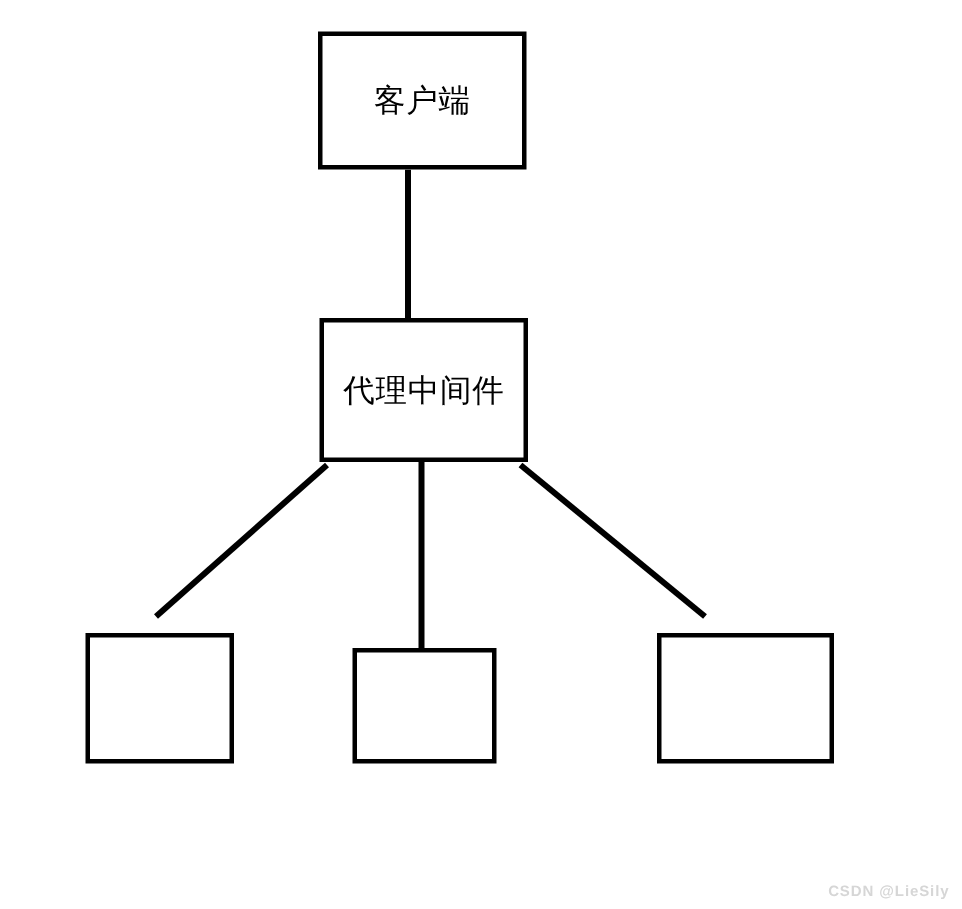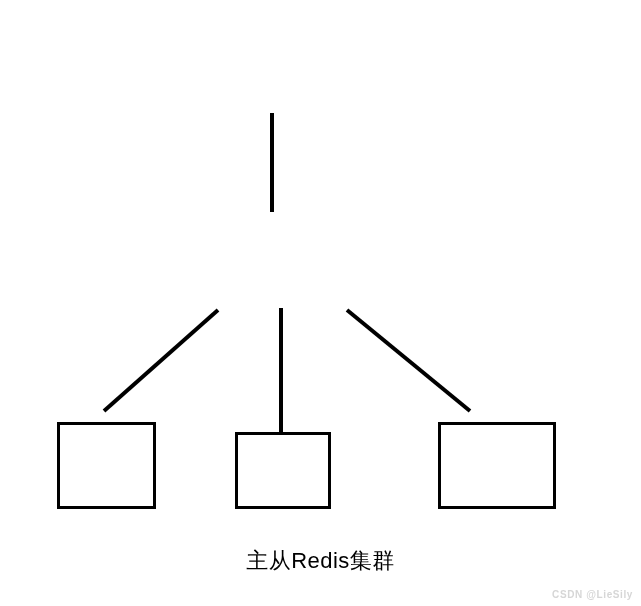--- a/index.html
+++ b/index.html
@@ -100,31 +100,36 @@
 
 <div id="canvas">
 
   <svg id="edges" viewBox="0 0 641 606" width="641" height="606" xmlns="http://www.w3.org/2000/svg">
     <line x1="272" y1="113" x2="272" y2="212" stroke="#000000" stroke-width="4"></line>
     <line x1="218" y1="310" x2="104" y2="411" stroke="#000000" stroke-width="4"></line>
     <line x1="281" y1="308" x2="281" y2="432" stroke="#000000" stroke-width="4"></line>
     <line x1="347" y1="310" x2="470" y2="411" stroke="#000000" stroke-width="4"></line>
   </svg>
 
+  <div class="node" id="node-client">
+    <span class="node-label">客户端</span>
+  </div>
 
+  <div class="node" id="node-proxy">
+    <span class="node-label">代理中间件</span>
+  </div>
 
   <div class="node" id="node-redis-1">
     <span class="node-label"></span>
   </div>
 
   <div class="node" id="node-redis-2">
     <span class="node-label"></span>
   </div>
 
   <div class="node" id="node-redis-3">
     <span class="node-label"></span>
   </div>
 
-  <div id="caption">主从Redis集群</div>
 
   <div id="watermark">CSDN @LieSily</div>
 
 </div>
 
 </body></html>

